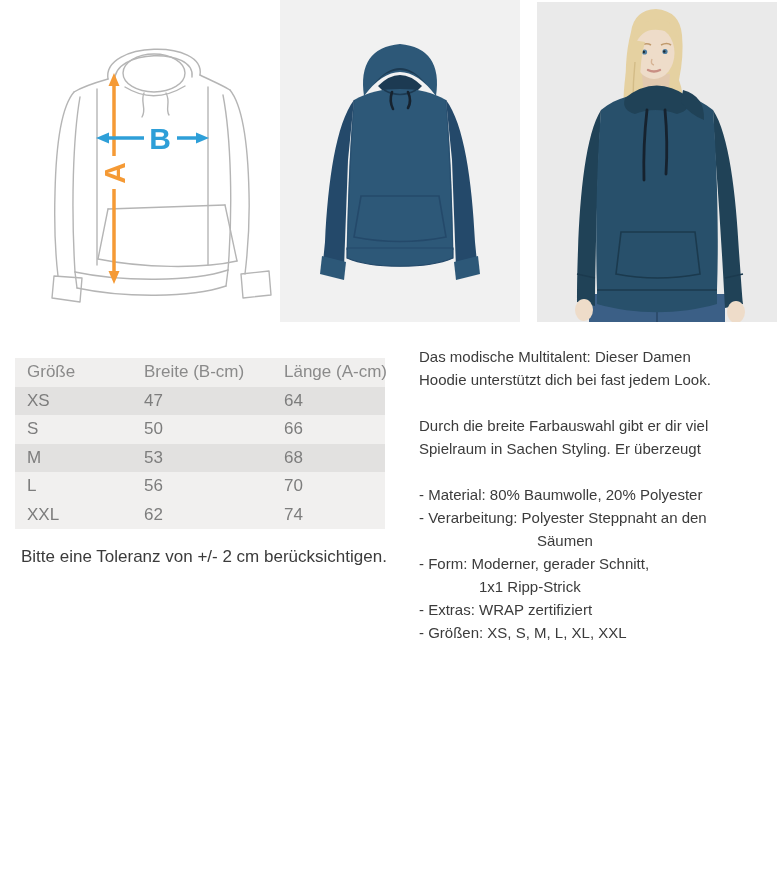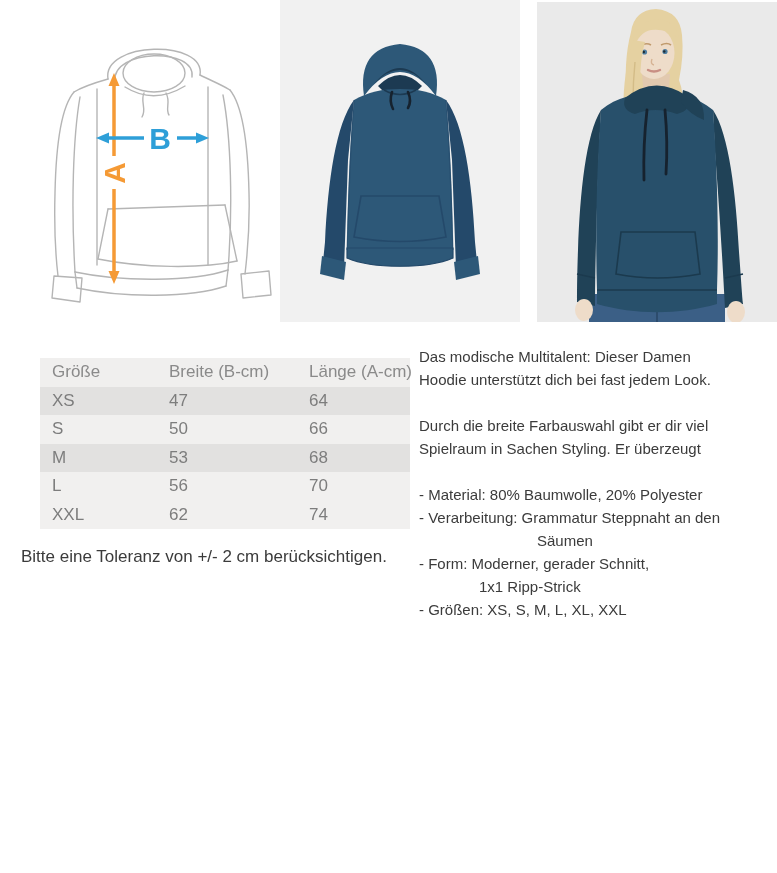--- a/index.html
+++ b/index.html
@@ -13,21 +13,21 @@
 
   
   .img-panel{overflow:hidden;}
   .panel-flat{left:280px;top:0;width:240px;height:322px;background:var(--flat-panel-bg,#f1f1f1);}
   .panel-model{left:537px;top:2px;width:240px;height:320px;background:var(--model-panel-bg,#eaeaea);}
   .panel-diagram{left:42px;top:25px;width:235px;height:290px;background:#ffffff;}
   svg{display:block;}
 
   
   .size-table{
-    left:40px;top:358px;width:370px;
+    left:15px;top:358px;width:370px;
     border-collapse:collapse;table-layout:fixed;
     font-size:17px;color:var(--table-text,#7d7d7d);
   }
   .size-table col.c1{width:117px;}
   .size-table col.c2{width:140px;}
   .size-table col.c3{width:113px;}
   .size-table th,.size-table td{
     height:28.5px;padding:0 0 0 12px;text-align:left;
     font-weight:400;vertical-align:middle;white-space:nowrap;
   }
@@ -227,18 +227,19 @@
 <div class="abs tolerance-note">Bitte eine Toleranz von +/- 2 cm berücksichtigen.</div>
 
 <div class="abs description" id="description">
     <div class="desc-line">Das modische Multitalent: Dieser Damen</div>
     <div class="desc-line">Hoodie unterstützt dich bei fast jedem Look.</div>
     <div class="desc-line">&nbsp;</div>
     <div class="desc-line">Durch die breite Farbauswahl gibt er dir viel</div>
     <div class="desc-line">Spielraum in Sachen Styling. Er überzeugt</div>
     <div class="desc-line">&nbsp;</div>
     <div class="desc-line">- Material: 80% Baumwolle, 20% Polyester</div>
-    <div class="desc-line">- Verarbeitung: Grammatur Steppnaht an den</div>
+    <div class="desc-line">- Verarbeitung: Polyester Steppnaht an den</div>
     <div class="desc-line" style="padding-left: 118px;">Säumen</div>
     <div class="desc-line">- Form: Moderner, gerader Schnitt,</div>
     <div class="desc-line" style="padding-left: 60px;">1x1 Ripp-Strick</div>
+    <div class="desc-line">- Extras: WRAP zertifiziert</div>
     <div class="desc-line">- Größen: XS, S, M, L, XL, XXL</div>
   </div>
 
 </body></html>

